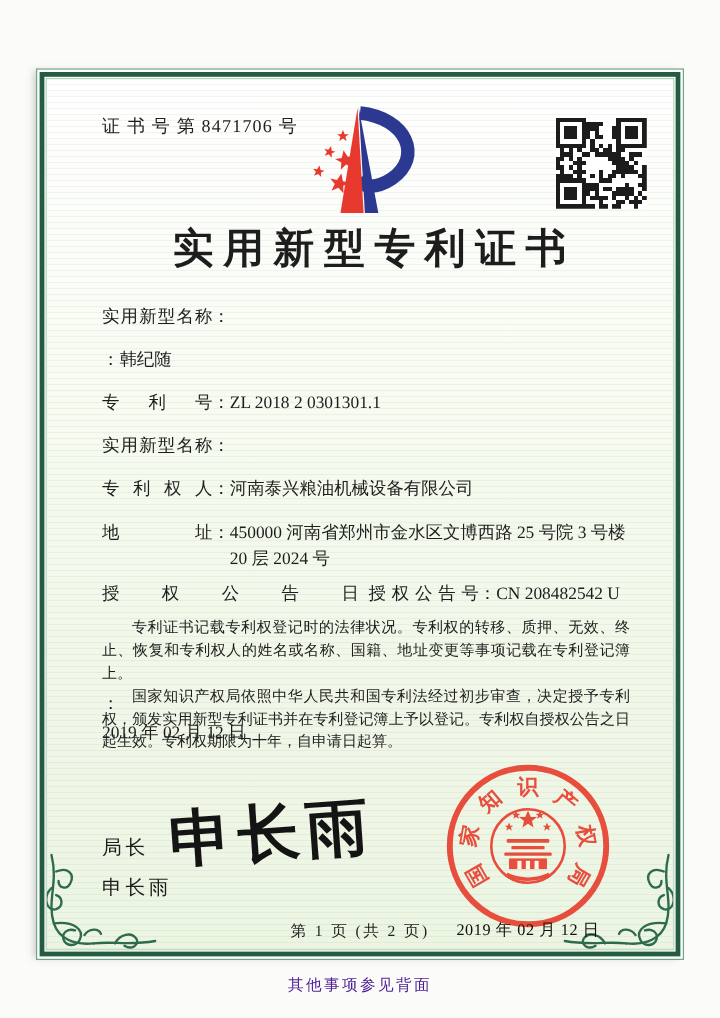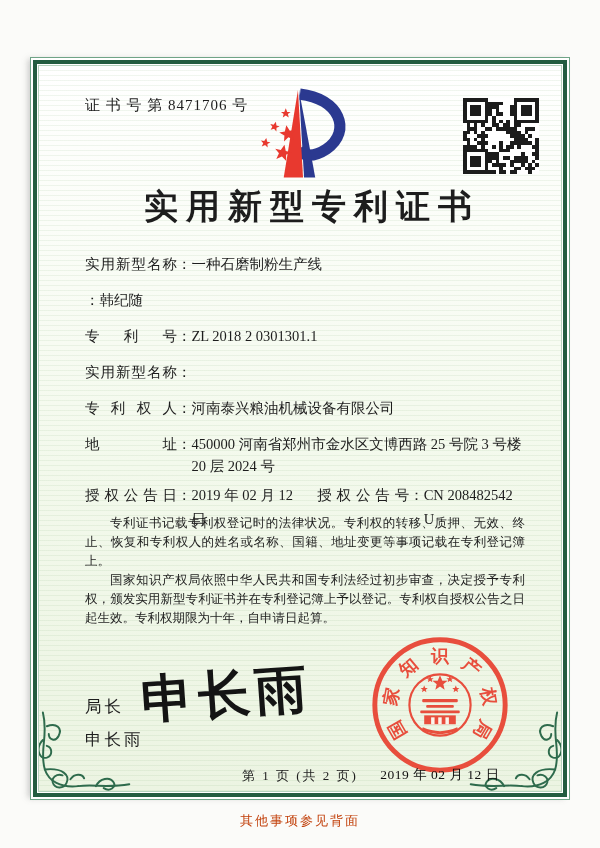--- a/index.html
+++ b/index.html
@@ -17,35 +17,35 @@
   .logo{position:absolute;left:50%;transform:translateX(-50%);top:20px;width:122px;height:96px;}
   .qr{position:absolute;left:424px;top:32px;width:76px;height:76px;background:#fff;}
   .title{position:absolute;top:118px;left:12px;width:100%;text-align:center;
     font-size:34px;font-weight:600;letter-spacing:8px;}
   .fields{position:absolute;left:46px;right:36px;top:186px;font-size:14.5px;}
   .frow{display:flex;margin-bottom:12px;line-height:24px;}
   .lbl{flex:0 0 92px;text-align:justify;text-align-last:justify;}
   .colon{flex:0 0 auto;}
   .val{flex:1;line-height:22px;padding-top:1px;}
   .pair{display:flex;}
-  .pair1{min-width:214px;margin-right:8px;}
+  .pair1{min-width:214px;margin-right:8px;flex-direction:column;}
   .paras{position:absolute;left:46px;right:36px;top:448px;font-size:12.5px;line-height:19px;}
   .paras p{margin:0;text-indent:2em;text-align:justify;}
   .director{position:absolute;left:46px;top:624px;font-size:16.5px;line-height:33px;letter-spacing:3px;}
   .signature{position:absolute;left:102px;top:594px;font-size:52px;font-weight:700;
     letter-spacing:5px;color:#141414;transform:rotate(-4deg);white-space:nowrap;}
   .seal{position:absolute;left:322px;top:560px;width:158px;height:158px;}
   .seal svg{width:100%;height:100%;}
   .seal-ch{font:700 18px "Liberation Serif","DejaVu Serif",serif;fill:#e8402f;}
   .seal-date{position:absolute;left:318px;top:700px;width:166px;text-align:center;
     font-size:13.5px;color:#101010;z-index:3;letter-spacing:0.5px;}
   .page-info{position:absolute;left:0;bottom:6px;width:100%;text-align:center;
     font-size:13px;letter-spacing:2px;}
   .footer-note{position:absolute;left:0;top:812px;width:600px;text-align:center;
-    font-size:13px;letter-spacing:2px;color:#c2410c;}
+    font-size:13px;letter-spacing:2px;color:#4c1d95;}
   .flourish{position:absolute;width:108px;height:108px;bottom:-2px;z-index:2;pointer-events:none;}
   .fl-left{left:-2px;}
   .fl-right{right:-2px;transform:scaleX(-1);}
 </style>
 </head>
 <body>
 
 <svg width="0" height="0" style="position:absolute" aria-hidden="true">
   <defs>
     <polygon id="star5" points="0,-10 2.94,-3.09 9.51,-3.09 4.19,1.18 5.88,8.09 0,4 -5.88,8.09 -4.19,1.18 -9.51,-3.09 -2.94,-3.09"></polygon>
@@ -314,21 +314,20 @@
             <rect x="14" y="20" width="1" height="1"></rect>
             <rect x="18" y="20" width="1" height="1"></rect>
           </svg></div>
 
       <div class="title">实用新型专利证书</div>
 
       <div class="fields">
         <div class="frow">
           <span class="lbl">实用新型名称</span>
             <span class="colon">：</span>
-          <span class="val">一种石磨制粉生产线</span>
         </div>
         <div class="frow">
             <span class="colon">：</span>
           <span class="val">韩纪随</span>
         </div>
         <div class="frow">
           <span class="lbl">专利号</span>
             <span class="colon">：</span>
           <span class="val">ZL 2018 2 0301301.1</span>
         </div>

